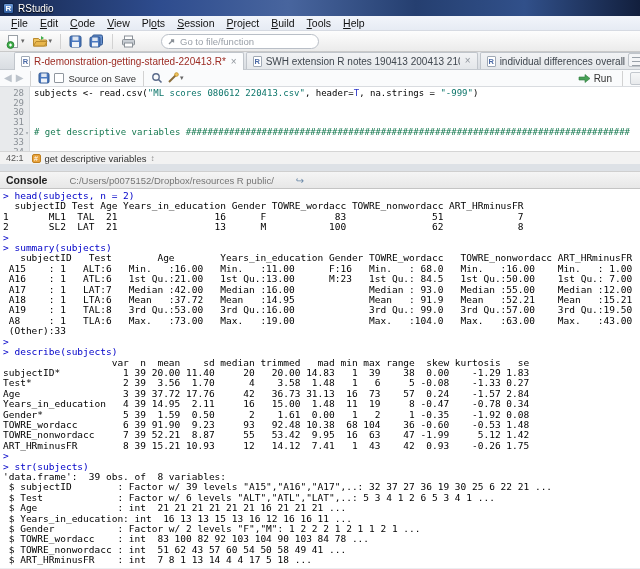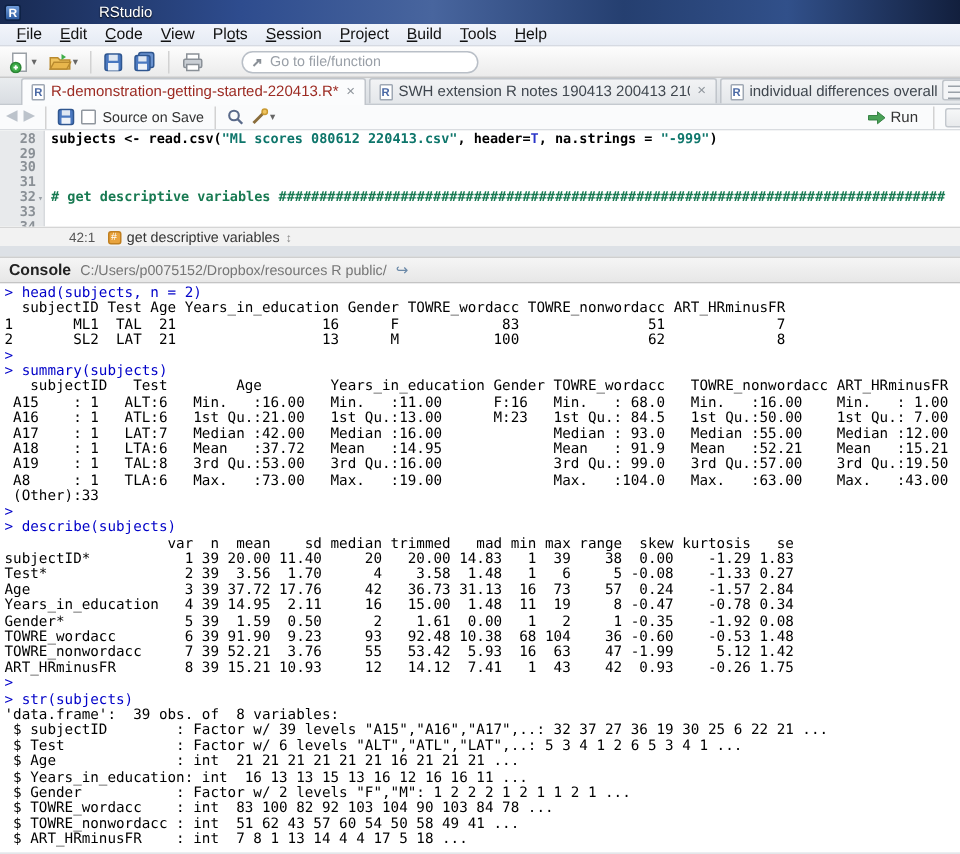--- a/index.html
+++ b/index.html
@@ -3,21 +3,21 @@
 <meta charset="utf-8">
 <style>
   * { margin:0; padding:0; box-sizing:border-box; }
   html,body { width:640px; height:569px; overflow:hidden; background:#d7dbe0; }
   body { font-family:"Liberation Sans", sans-serif; }
   .win { position:relative; width:640px; height:569px; background:#eceef1; overflow:hidden; }
 
   
   .titlebar { height:16px; background:linear-gradient(90deg,#16284f 0%,#2c4a8c 22%,#44639f 40%,#24406e 60%,#3a5档 0,#2b4878 78%,#16284f 100%);
     background:linear-gradient(90deg,#182a52 0%,#2e4c8e 25%,#48659e 45%,#253f70 65%,#31508a 82%,#121f3d 100%);
-    display:flex; align-items:center; padding-left:3px;gap:48px; }
+    display:flex; align-items:center; padding-left:3px; }
   .appicon { width:11px; height:11px; border-radius:2px; background:linear-gradient(#6f9bd8,#2c5ba0); border:1px solid #0e2246;
     color:#fff; font-size:8px; font-weight:bold; line-height:9px; text-align:center; margin-right:4px; }
   .appicon::before { content:"R"; }
   .titletext { color:#fff; font-size:10px; text-shadow:0 1px 1px #000; }
 
   
   .menubar { height:15px; background:linear-gradient(#f2f5fb,#e6ebf4); border-bottom:1px solid #d6dae2; display:flex; align-items:center; padding-left:5px; }
   .mitem { font-size:10.5px; color:#111; padding:0 6px; line-height:14px; cursor:default; }
   .mitem u { text-decoration:underline; }
 
@@ -50,43 +50,43 @@
   .chkwrap { display:flex; align-items:center; gap:4px; }
   .chk { width:10px; height:10px; background:#fff; border:1px solid #8f969e; border-radius:1px; }
   .chklabel { font-size:9.5px; color:#333; }
   .spacer { flex:1; }
   .runbtn { display:flex; align-items:center; gap:3px; font-size:10px; color:#333; padding:0 3px;justify-content:center; }
   .cuticon { width:14px; height:13px; background:linear-gradient(#f6f7f8,#e8eaec); border:1px solid #c3c8ce; border-radius:2px; margin-right:-8px; }
 
   
   .editor { position:relative; height:64px; background:#fff; overflow:hidden; }
   .gutterbg { position:absolute; left:0; top:0; bottom:0; width:30px; background:#e8eaec; border-right:1px solid #d7dadd; }
-  .edscroll { position:absolute; top:-8px; left:0; right:16px;font-weight:bold; }
+  .edscroll { position:absolute; top:-8px; left:0; right:16px; }
   .edrow { display:flex; height:9.8px; line-height:9.8px; font-family:"DejaVu Sans Mono", monospace; font-size:9px; white-space:pre; }
   .edrow .lnum { width:24px; text-align:right; color:#8a9096; flex:0 0 auto; }
   .edrow .fold { width:6px; color:#9aa0a6; font-size:6px; text-align:center; flex:0 0 auto; }
   .edrow .nofold { width:6px; flex:0 0 auto; }
   .edrow .codetxt { padding-left:4px; color:#000; }
   .pln { color:#000; } .str { color:#0e766b; } .com { color:#187a52; } .kw { color:#2a35c8; }
 
   
   .edstatus { height:13px; background:#f2f2f2; border-top:1px solid #d5d5d5; display:flex; align-items:center; padding:0 6px; gap:8px; }
-  .pos { font-size:9px; color:#555;margin-left:40px; }
+  .pos { font-size:9px; color:#555; }
   .scopewrap { display:flex; align-items:center; gap:4px; }
   .scopeicon { width:9px; height:9px; background:#e8a33d; border:1px solid #c07f1f; border-radius:2px; color:#fff; font-size:7px; line-height:8px; text-align:center; }
   .scopeicon::before { content:"#"; }
   .scopetext { font-size:9.5px; color:#333; }
   .scopearr { font-size:8px; color:#888; }
 
   
   .splitter { height:7px; background:#dde1e6; }
 
   
   .consolehdr { height:18px; background:linear-gradient(#f5f5f5,#e7e7e7); border-top:1px solid #cfcfcf; border-bottom:1px solid #c4c4c4;
-    display:flex; align-items:center; padding:0 6px; gap:6px;text-align:center; }
+    display:flex; align-items:center; padding:0 6px; gap:22px;text-align:center; }
   .ctitle { font-size:10.5px; font-weight:bold; color:#222; }
   .cpath { font-size:9.5px; color:#757575; }
   .cgoicon { font-size:10px; color:#6b89a8; }
   .console { height:379px; background:#fff; overflow:hidden; padding:2px 0 0 3px; }
   .cline { font-family:"DejaVu Sans Mono", monospace; font-size:9.5px; line-height:10.4px; white-space:pre; }
   .cline.cmd { color:#0000c8; }
   .cline.out { color:#000; }
 
   svg { display:block; }
 </style>
@@ -273,21 +273,21 @@
       <div class="cline out"> (Other):33</div>
       <div class="cline cmd">&gt; </div>
       <div class="cline cmd">&gt; describe(subjects)</div>
       <div class="cline out">                   var  n  mean    sd median trimmed   mad min max range  skew kurtosis   se</div>
       <div class="cline out">subjectID*           1 39 20.00 11.40     20   20.00 14.83   1  39    38  0.00    -1.29 1.83</div>
       <div class="cline out">Test*                2 39  3.56  1.70      4    3.58  1.48   1   6     5 -0.08    -1.33 0.27</div>
       <div class="cline out">Age                  3 39 37.72 17.76     42   36.73 31.13  16  73    57  0.24    -1.57 2.84</div>
       <div class="cline out">Years_in_education   4 39 14.95  2.11     16   15.00  1.48  11  19     8 -0.47    -0.78 0.34</div>
       <div class="cline out">Gender*              5 39  1.59  0.50      2    1.61  0.00   1   2     1 -0.35    -1.92 0.08</div>
       <div class="cline out">TOWRE_wordacc        6 39 91.90  9.23     93   92.48 10.38  68 104    36 -0.60    -0.53 1.48</div>
-      <div class="cline out">TOWRE_nonwordacc     7 39 52.21  3.76     55   53.42  5.93  16  63    47 -1.99     5.12 1.42</div>
+      <div class="cline out">TOWRE_nonwordacc     7 39 52.21  8.87     55   53.42  9.95  16  63    47 -1.99     5.12 1.42</div>
       <div class="cline out">ART_HRminusFR        8 39 15.21 10.93     12   14.12  7.41   1  43    42  0.93    -0.26 1.75</div>
       <div class="cline cmd">&gt; </div>
       <div class="cline cmd">&gt; str(subjects)</div>
       <div class="cline out">'data.frame':  39 obs. of  8 variables:</div>
       <div class="cline out"> $ subjectID        : Factor w/ 39 levels "A15","A16","A17",..: 32 37 27 36 19 30 25 6 22 21 ...</div>
       <div class="cline out"> $ Test             : Factor w/ 6 levels "ALT","ATL","LAT",..: 5 3 4 1 2 6 5 3 4 1 ...</div>
       <div class="cline out"> $ Age              : int  21 21 21 21 21 21 16 21 21 21 ...</div>
       <div class="cline out"> $ Years_in_education: int  16 13 13 15 13 16 12 16 16 11 ...</div>
       <div class="cline out"> $ Gender           : Factor w/ 2 levels "F","M": 1 2 2 2 1 2 1 1 2 1 ...</div>
       <div class="cline out"> $ TOWRE_wordacc    : int  83 100 82 92 103 104 90 103 84 78 ...</div>

